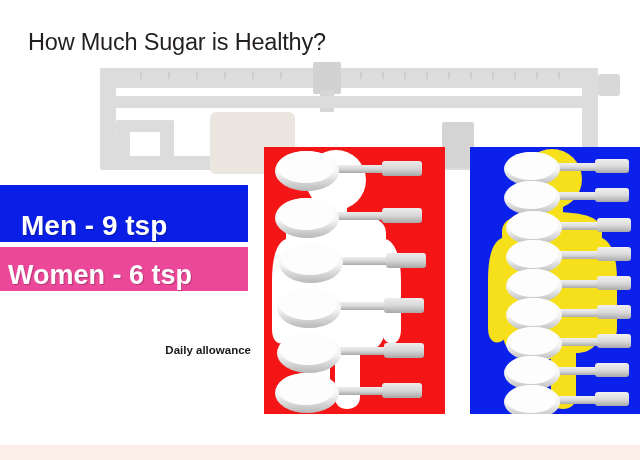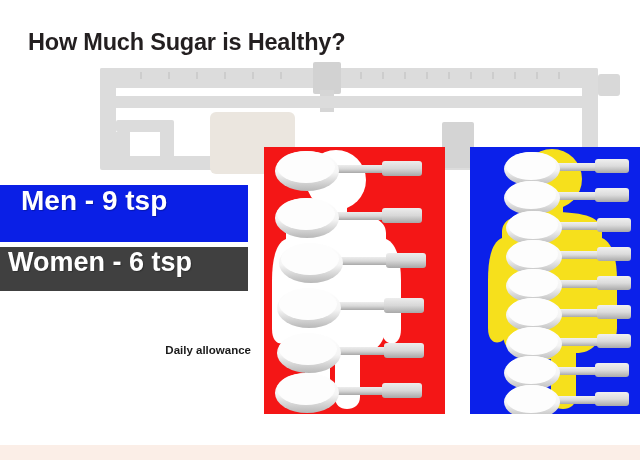--- a/index.html
+++ b/index.html
@@ -33,50 +33,50 @@
     opacity: 1;
     pointer-events: none;
   }
 
   
   .title {
     position: absolute;
     left: 28px;
     top: 29px;
     font-size: 23.5px;
-    font-weight: bold;
+    font-weight: normal;
     color: #231f20;
     letter-spacing: -0.2px;
     white-space: nowrap;
   }
 
   
   .banner {
     position: absolute;
     left: 0;
     box-sizing: border-box;
     color: #ffffff;
     font-weight: bold;
     display: flex;
-    align-items: flex-start;
+    align-items: flex-end;
     text-shadow: 1px 1px 1px rgba(0,0,0,0.25);
   }
   .banner-men {
     top: 185px;
     width: 248px;
     height: 57px;
     background: #0a1fe6;
     padding-left: 21px;
     font-size: 28px;
   }
   .banner-women {
     top: 247px;
     width: 248px;
     height: 44px;
-    background: #404040;
+    background: #ec4899;
     padding-left: 8px;
     font-size: 27px;
   }
 
   
   .caption {
     position: absolute;
     left: 28px;
     top: 332px;
     width: 223px;

